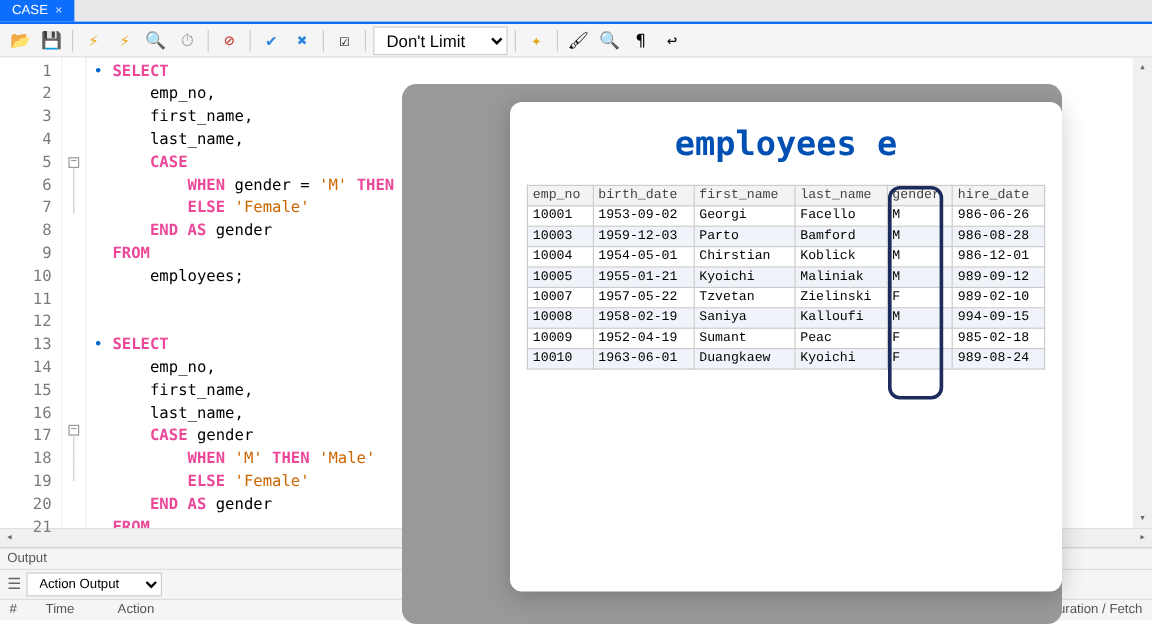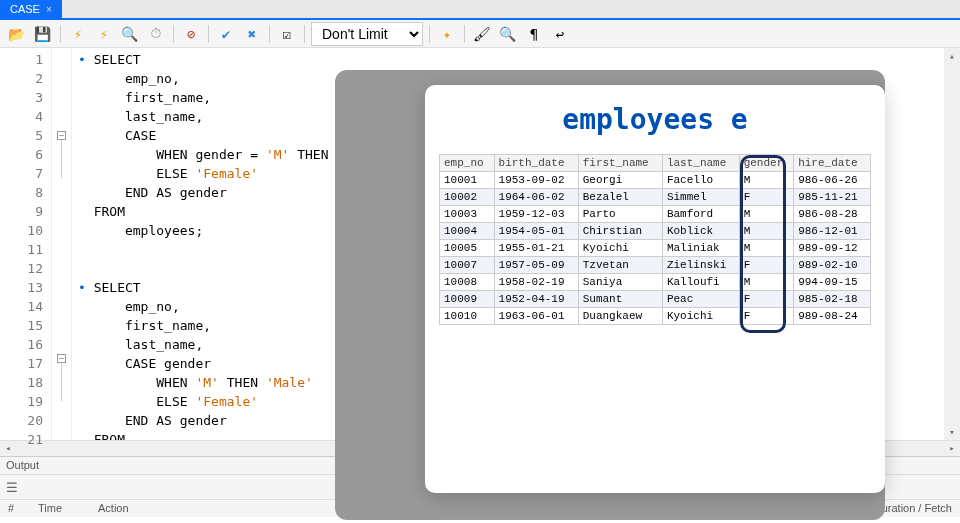--- a/index.html
+++ b/index.html
@@ -10,21 +10,21 @@
 .toolbar { height: 28px; background: #f5f5f5; border-bottom: 1px solid #ddd; display: flex; align-items: center; padding: 0 6px; gap: 4px; }
 .tbtn { width: 22px; height: 22px; display: flex; align-items: center; justify-content: center; border-radius: 2px; font-size: 14px; }
 .sep { width: 1px; height: 18px; background: #ccc; margin: 0 2px; }
 .limit { border: 1px solid #ccc; font-size: 14px; padding: 2px 18px 2px 6px; background: #fff; font-family: "Segoe UI", sans-serif; min-width: 110px; }
 .editor-wrap { display: flex; height: 392px; position: relative; }
 .gutter { width: 52px; background: #fff; border-right: 1px solid #eee; text-align: right; padding-right: 8px; color: #7b7b7b; font-family: Consolas, monospace; line-height: 19px; padding-top: 2px; }
 .fold { width: 20px; background: #fff; border-right: 1px solid #eee; line-height: 19px; padding-top: 2px; text-align: center; color: #888; font-size: 10px; }
 .fold .m { border: 1px solid #999; width: 9px; height: 9px; line-height: 7px; font-size: 9px; margin: 5px auto 0; }
 .fold .l { width: 1px; height: 19px; background: #ccc; margin: 0 auto; }
 .code { flex: 1; padding: 2px 6px; font-family: Consolas, monospace; line-height: 19px; white-space: pre; overflow: hidden; }
-.kw { color: #000000; font-weight: 400; }
+.kw { color: #ec4899; font-weight: 700; }
 .str { color: #cc6600; }
 .bul { color: #0066cc; }
 .scroll-v { width: 16px; background: #f0f0f0; display: flex; flex-direction: column; }
 .scroll-v .arr { height: 16px; text-align: center; font-size: 9px; color: #666; line-height: 16px; }
 .scroll-v .track { flex: 1; }
 .scroll-h { height: 16px; background: #f0f0f0; border-top: 1px solid #e0e0e0; display: flex; }
 .scroll-h .arr { width: 16px; text-align: center; font-size: 9px; color: #666; line-height: 14px; }
 .scroll-h .track { flex: 1; }
 .output { border-top: 1px solid #ccc; background: #f5f5f5; }
 .out-head { font-size: 11px; font-family: "Segoe UI", sans-serif; padding: 2px 6px; color: #555; height: 18px; border-bottom: 1px solid #ddd; }
@@ -142,20 +142,21 @@
 <div class="scroll-h">
   <div class="arr">◂</div>
   <div class="track"></div>
   <div class="arr">▸</div>
 </div>
 
 <div class="output">
   <div class="out-head">Output</div>
   <div class="out-row">
     <span style="font-size:13px;color:#666">☰</span>
+    <select class="out-sel"><option>Action Output</option></select>
   </div>
   <div class="grid-head">
     <div style="width:30px">#</div>
     <div style="width:60px">Time</div>
     <div style="width:200px">Action</div>
     <div style="flex:1;text-align:center">Message</div>
     <div style="width:110px;text-align:right">Duration / Fetch</div>
   </div>
 </div>
 
@@ -176,28 +177,20 @@
     <tbody id="etbody">
         <tr>
           <td>10001</td>
           <td>1953-09-02</td>
           <td>Georgi</td>
           <td>Facello</td>
           <td>M</td>
           <td>986-06-26</td>
         </tr>
         <tr>
-          <td>10002</td>
-          <td>1964-06-02</td>
-          <td>Bezalel</td>
-          <td>Simmel</td>
-          <td>F</td>
-          <td>985-11-21</td>
-        </tr>
-        <tr>
           <td>10003</td>
           <td>1959-12-03</td>
           <td>Parto</td>
           <td>Bamford</td>
           <td>M</td>
           <td>986-08-28</td>
         </tr>
         <tr>
           <td>10004</td>
           <td>1954-05-01</td>
@@ -209,21 +202,21 @@
         <tr>
           <td>10005</td>
           <td>1955-01-21</td>
           <td>Kyoichi</td>
           <td>Maliniak</td>
           <td>M</td>
           <td>989-09-12</td>
         </tr>
         <tr>
           <td>10007</td>
-          <td>1957-05-09</td>
+          <td>1957-05-22</td>
           <td>Tzvetan</td>
           <td>Zielinski</td>
           <td>F</td>
           <td>989-02-10</td>
         </tr>
         <tr>
           <td>10008</td>
           <td>1958-02-19</td>
           <td>Saniya</td>
           <td>Kalloufi</td>

